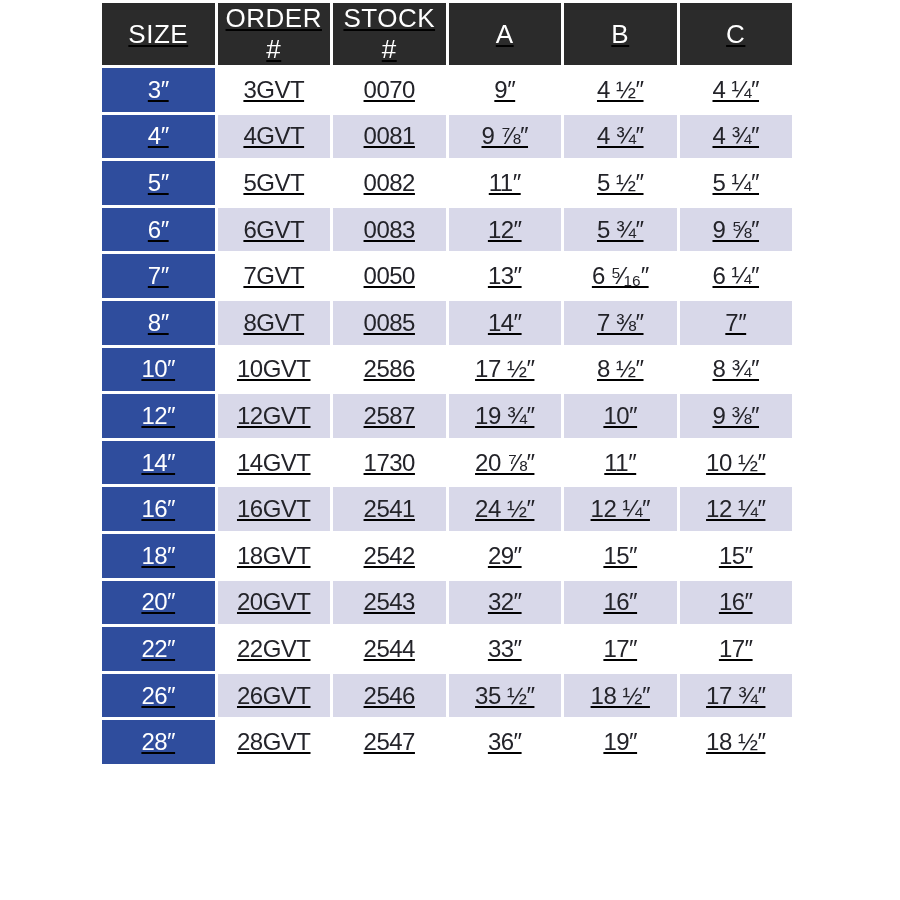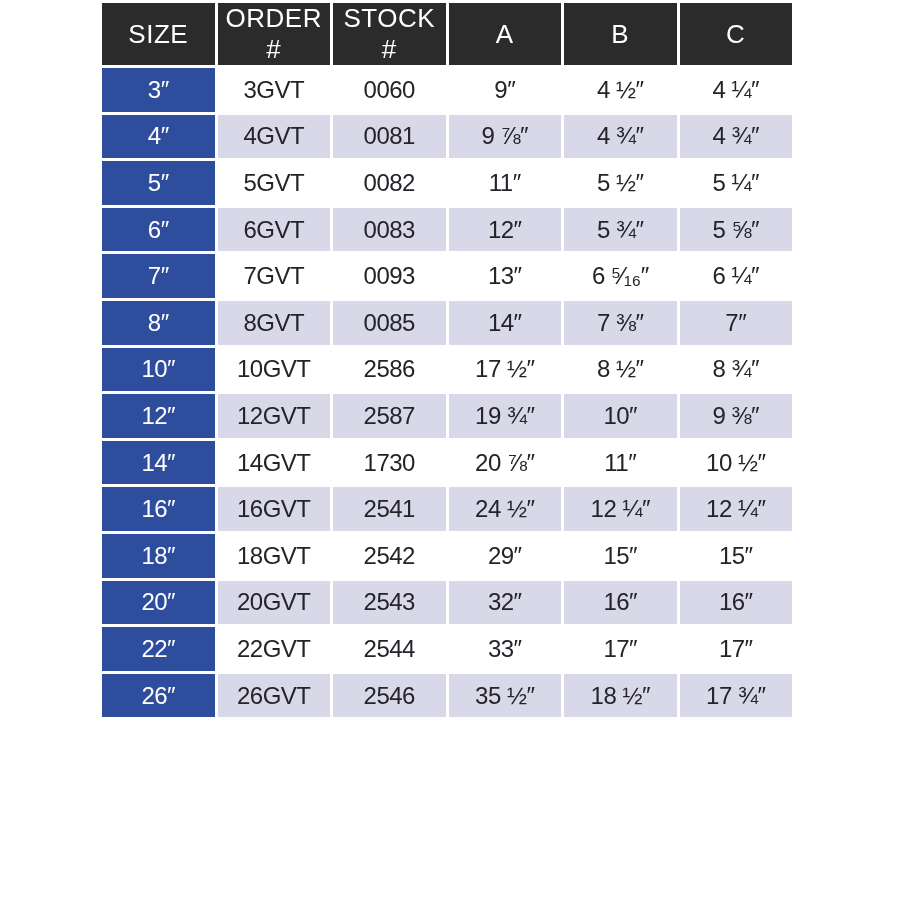--- a/index.html
+++ b/index.html
@@ -11,20 +11,21 @@
     width: 900px;
     height: 900px;
     position: relative;
     font-family: "Liberation Sans", "DejaVu Sans", sans-serif;
   }
   .chart-wrap {
     position: absolute;
     left: 99px;
     top: 0;
     width: 696px;
+    text-decoration: underline;
   }
   table.spec-table {
     width: 100%;
     table-layout: fixed;
     border-collapse: separate;
     border-spacing: 3px;
   }
   table.spec-table th {
     background: var(--header-bg, #2b2b2b);
     color: var(--header-text, #ffffff);
@@ -68,21 +69,21 @@
         <th>STOCK #</th>
         <th>A</th>
         <th>B</th>
         <th>C</th>
       </tr>
     </thead>
     <tbody>
         <tr>
           <td class="col-size">3″</td>
           <td class="col-order">3GVT</td>
-          <td class="col-stock">0060</td>
+          <td class="col-stock">0070</td>
           <td class="col-a">9″</td>
           <td class="col-b">4 ½″</td>
           <td class="col-c">4 ¼″</td>
         </tr>
         <tr>
           <td class="col-size">4″</td>
           <td class="col-order">4GVT</td>
           <td class="col-stock">0081</td>
           <td class="col-a">9 ⅞″</td>
           <td class="col-b">4 ¾″</td>
@@ -95,26 +96,26 @@
           <td class="col-a">11″</td>
           <td class="col-b">5 ½″</td>
           <td class="col-c">5 ¼″</td>
         </tr>
         <tr>
           <td class="col-size">6″</td>
           <td class="col-order">6GVT</td>
           <td class="col-stock">0083</td>
           <td class="col-a">12″</td>
           <td class="col-b">5 ¾″</td>
-          <td class="col-c">5 ⅝″</td>
+          <td class="col-c">9 ⅝″</td>
         </tr>
         <tr>
           <td class="col-size">7″</td>
           <td class="col-order">7GVT</td>
-          <td class="col-stock">0093</td>
+          <td class="col-stock">0050</td>
           <td class="col-a">13″</td>
           <td class="col-b">6 ⁵⁄₁₆″</td>
           <td class="col-c">6 ¼″</td>
         </tr>
         <tr>
           <td class="col-size">8″</td>
           <td class="col-order">8GVT</td>
           <td class="col-stock">0085</td>
           <td class="col-a">14″</td>
           <td class="col-b">7 ⅜″</td>
@@ -177,15 +178,23 @@
           <td class="col-c">17″</td>
         </tr>
         <tr>
           <td class="col-size">26″</td>
           <td class="col-order">26GVT</td>
           <td class="col-stock">2546</td>
           <td class="col-a">35 ½″</td>
           <td class="col-b">18 ½″</td>
           <td class="col-c">17 ¾″</td>
         </tr>
+        <tr>
+          <td class="col-size">28″</td>
+          <td class="col-order">28GVT</td>
+          <td class="col-stock">2547</td>
+          <td class="col-a">36″</td>
+          <td class="col-b">19″</td>
+          <td class="col-c">18 ½″</td>
+        </tr>
       </tbody>
   </table>
 </div>
 
 </body></html>

